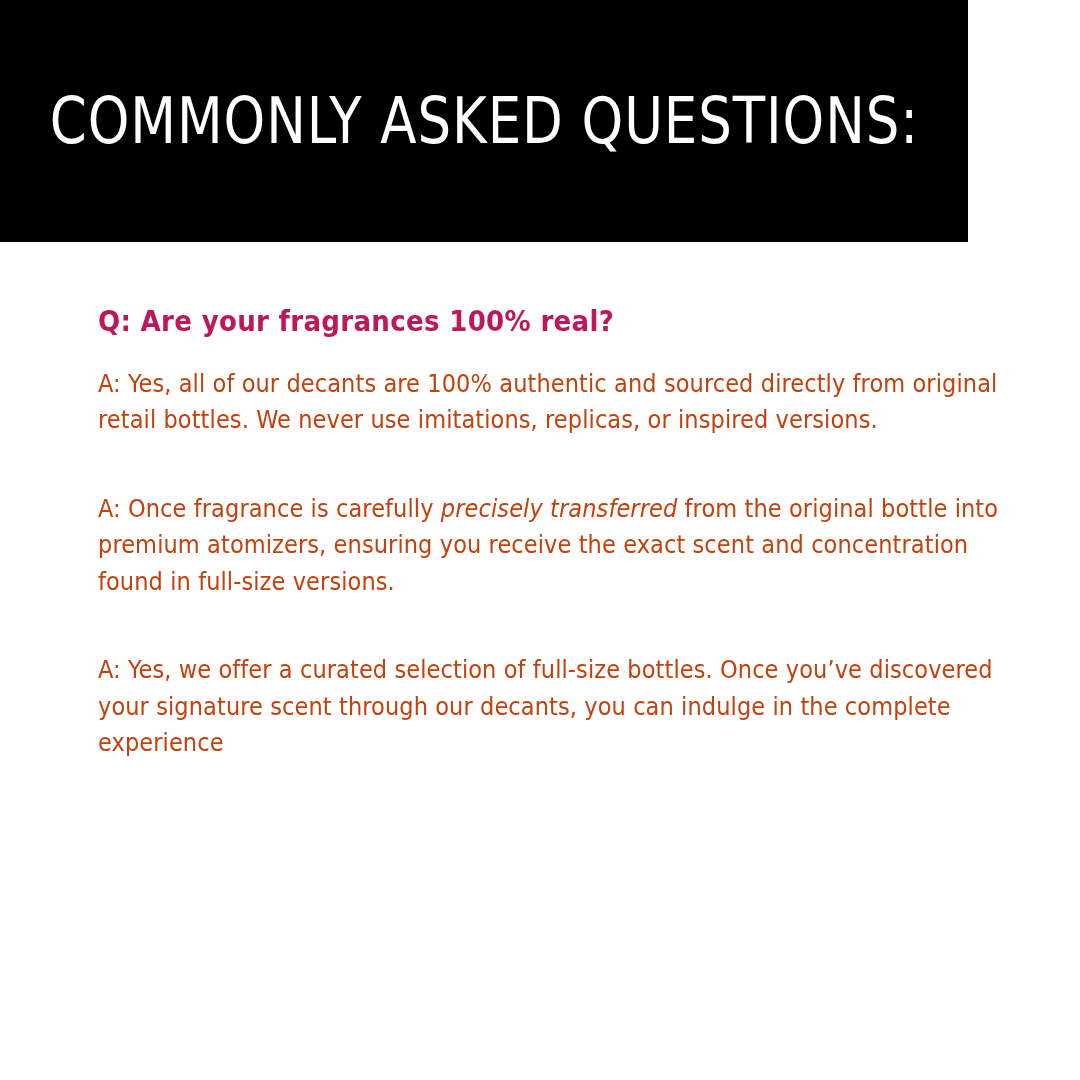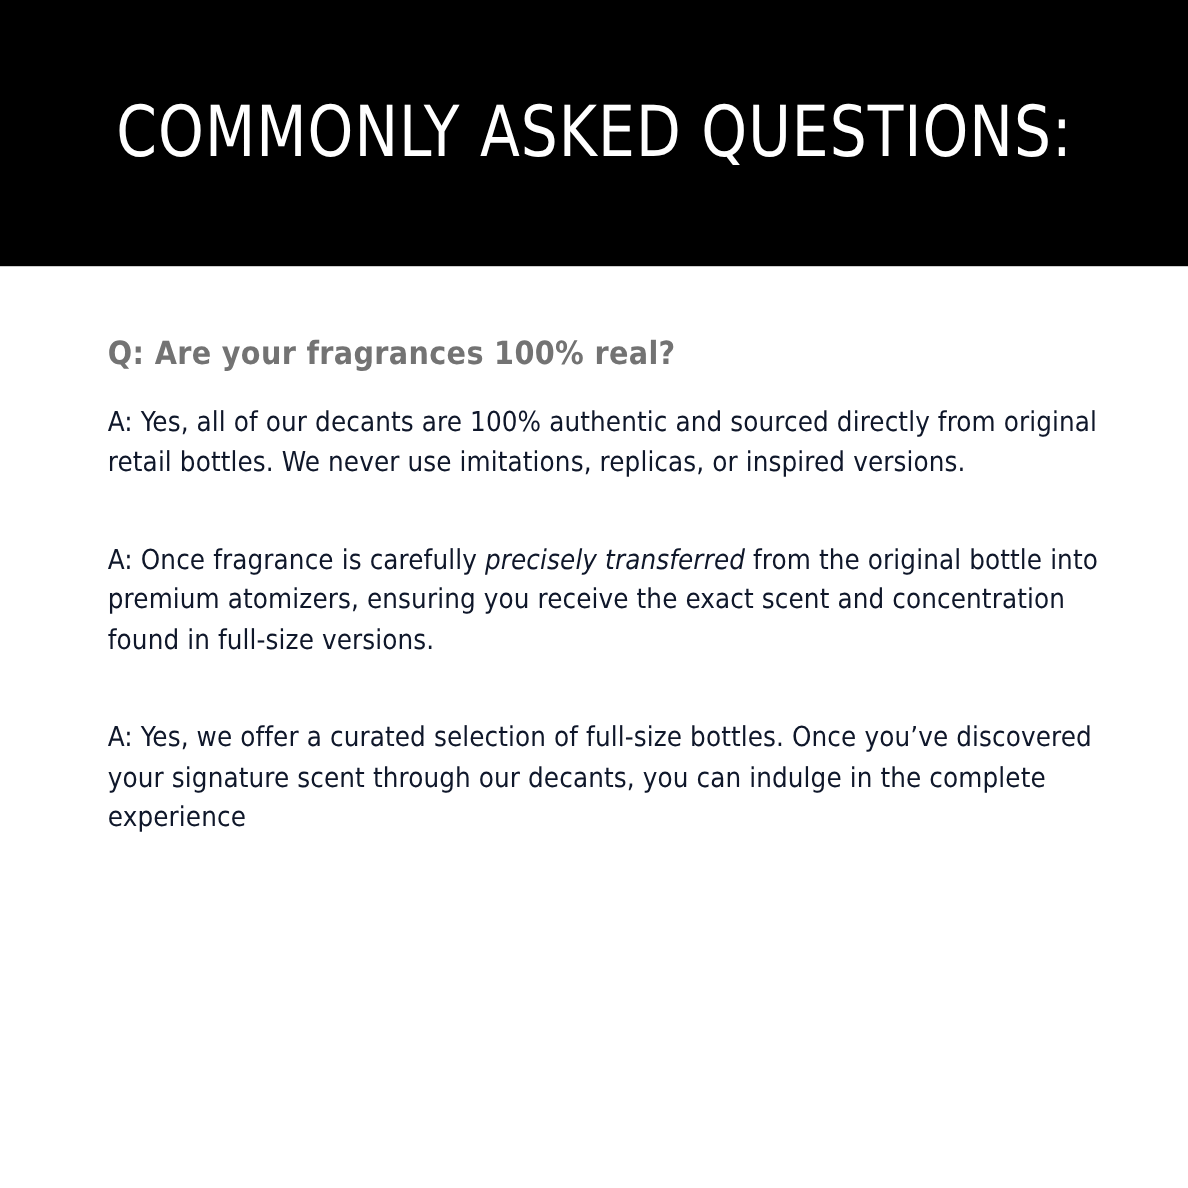--- a/index.html
+++ b/index.html
@@ -10,21 +10,21 @@
     font-family: "DejaVu Sans", sans-serif;
   }
   #page {
     position: relative;
     width: 1080px;
     height: 1080px;
     background: #ffffff;
     overflow: hidden;
   }
   .header-band {
-    width: 1080px;
+    width: 968px;
     height: 242px;
     background: #000000;
     display: flex;
     align-items: center;
     justify-content: center;
   }
   .header-title {
     color: #ffffff;
     font-family: "DejaVu Sans Condensed", "Liberation Sans Narrow", "Liberation Sans", sans-serif;
     font-size: 64px;
@@ -39,30 +39,30 @@
     padding: 62px 74px 0 98px;
   }
   .faq-item {
     margin-bottom: 52px;
   }
   .faq-item:last-child { margin-bottom: 0; }
   .question {
     font-family: "DejaVu Sans Condensed", "Liberation Sans Narrow", "Liberation Sans", sans-serif;
     font-size: 29px;
     font-weight: 700;
-    color: #737373;
+    color: #be185d;
     letter-spacing: 0.3px;
     line-height: 1.2;
     margin-bottom: 27px;
   }
   .answer {
     font-family: "DejaVu Sans Condensed", "Liberation Sans Narrow", "Liberation Sans", sans-serif;
     font-size: 25px;
     font-weight: 400;
-    color: #0f172a;
+    color: #c2410c;
     line-height: 1.46;
     max-width: 920px;
     letter-spacing: 0.1px;
   }
   .answer em {
     font-style: italic;
   }
 </style>
 </head>
 <body>

